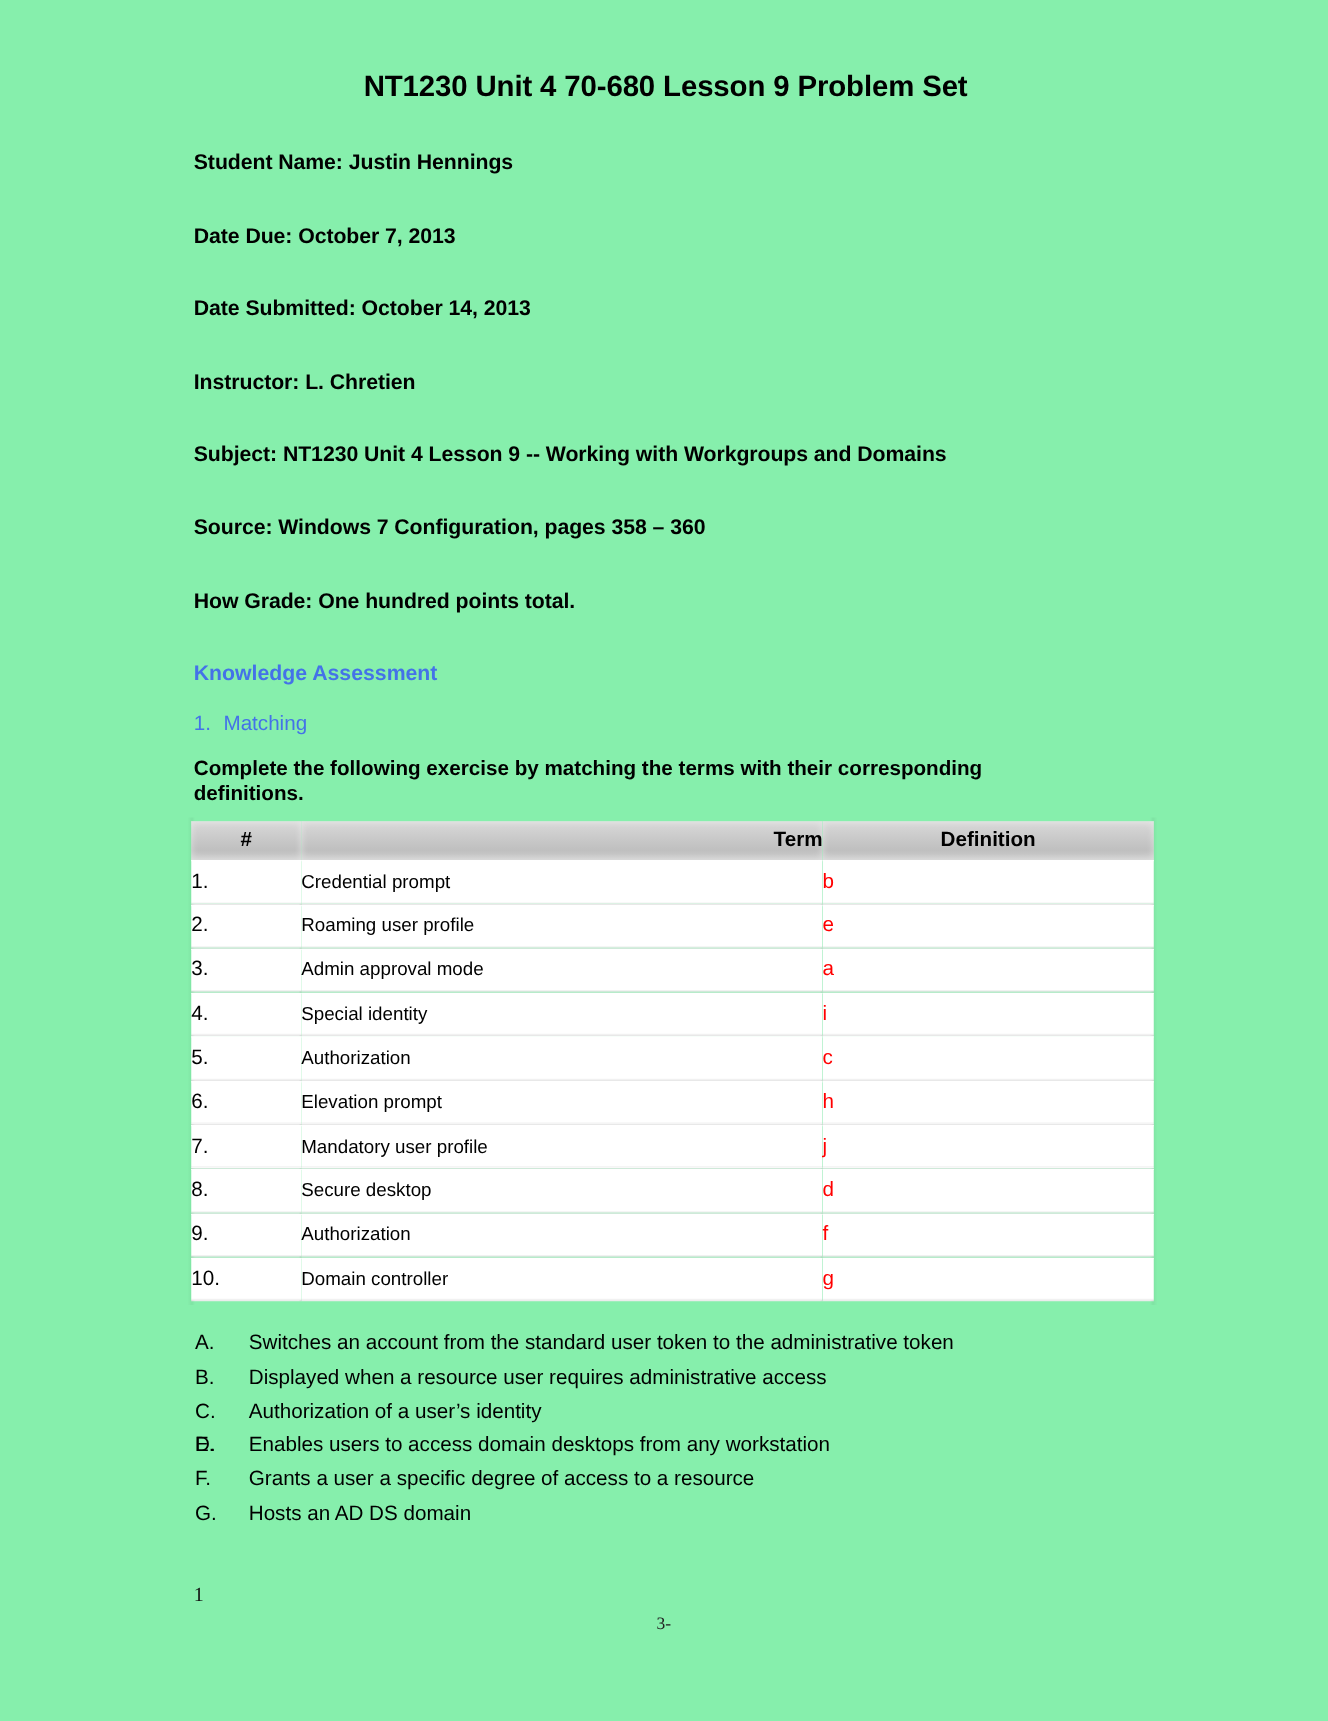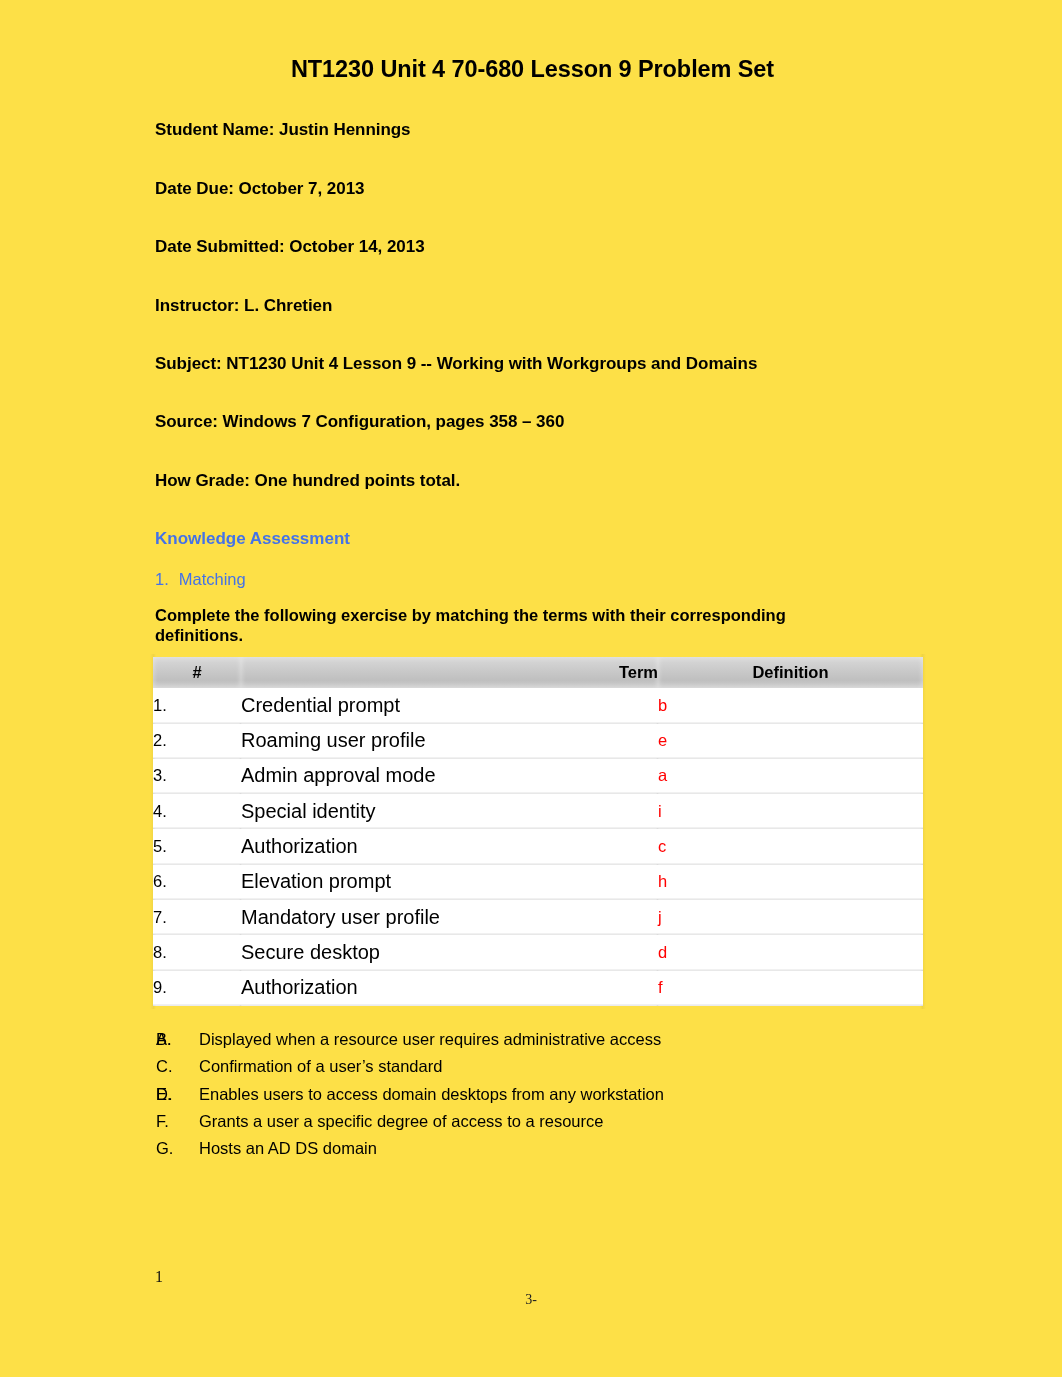--- a/index.html
+++ b/index.html
@@ -14,21 +14,21 @@
     font-family: "Liberation Sans", sans-serif;
     color: #000000;
     overflow: hidden;
   }
 
   .page {
     position: absolute;
     left: 0; top: 0;
     width: 1062px;
     height: 1377px;
-    background: #fde047;
+    background: #86efac;
   }
 
   .content {
     position: absolute;
     left: 155px;
     top: 55px;
     width: 755px;
   }
 
   
@@ -121,21 +121,21 @@
   }
   table.match-table tbody tr:last-child td { border-bottom: 1px solid #ececec; }
 
   td.d-num {
     text-align: left;
     padding-left: 30px;
     font-size: 16.5px;
   }
   td.d-term {
     padding-left: 4px;
-    font-size: 20px;
+    font-size: 15px;
   }
   td.d-def {
     padding-left: 15px;
     font-size: 16.5px;
     color: #FF0000;
   }
 
   
   .vsep {
     position: absolute;
@@ -291,33 +291,38 @@
           <tr>
             <td class="d-num">8.</td>
             <td class="d-term">Secure desktop</td>
             <td class="d-def">d</td>
           </tr>
           <tr>
             <td class="d-num">9.</td>
             <td class="d-term">Authorization</td>
             <td class="d-def">f</td>
           </tr>
+          <tr>
+            <td class="d-num">10.</td>
+            <td class="d-term">Domain controller</td>
+            <td class="d-def">g</td>
+          </tr>
         </tbody>
       </table>
     </div>
 
     <ul class="def-list">
       <li>
-        <span class="ltr">A.</span>
+        <span class="ltr">A.</span><span>Switches an account from the standard user token to the administrative token</span>
       </li>
       <li>
         <span class="ltr">B.</span><span>Displayed when a resource user requires administrative access</span>
       </li>
       <li>
-        <span class="ltr">C.</span><span>Confirmation of a user’s standard</span>
+        <span class="ltr">C.</span><span>Authorization of a user’s identity</span>
       </li>
       <li>
         <span class="ltr">D.</span>
       </li>
       <li>
         <span class="ltr">E.</span><span>Enables users to access domain desktops from any workstation</span>
       </li>
       <li>
         <span class="ltr">F.</span><span>Grants a user a specific degree of access to a resource</span>
       </li>

